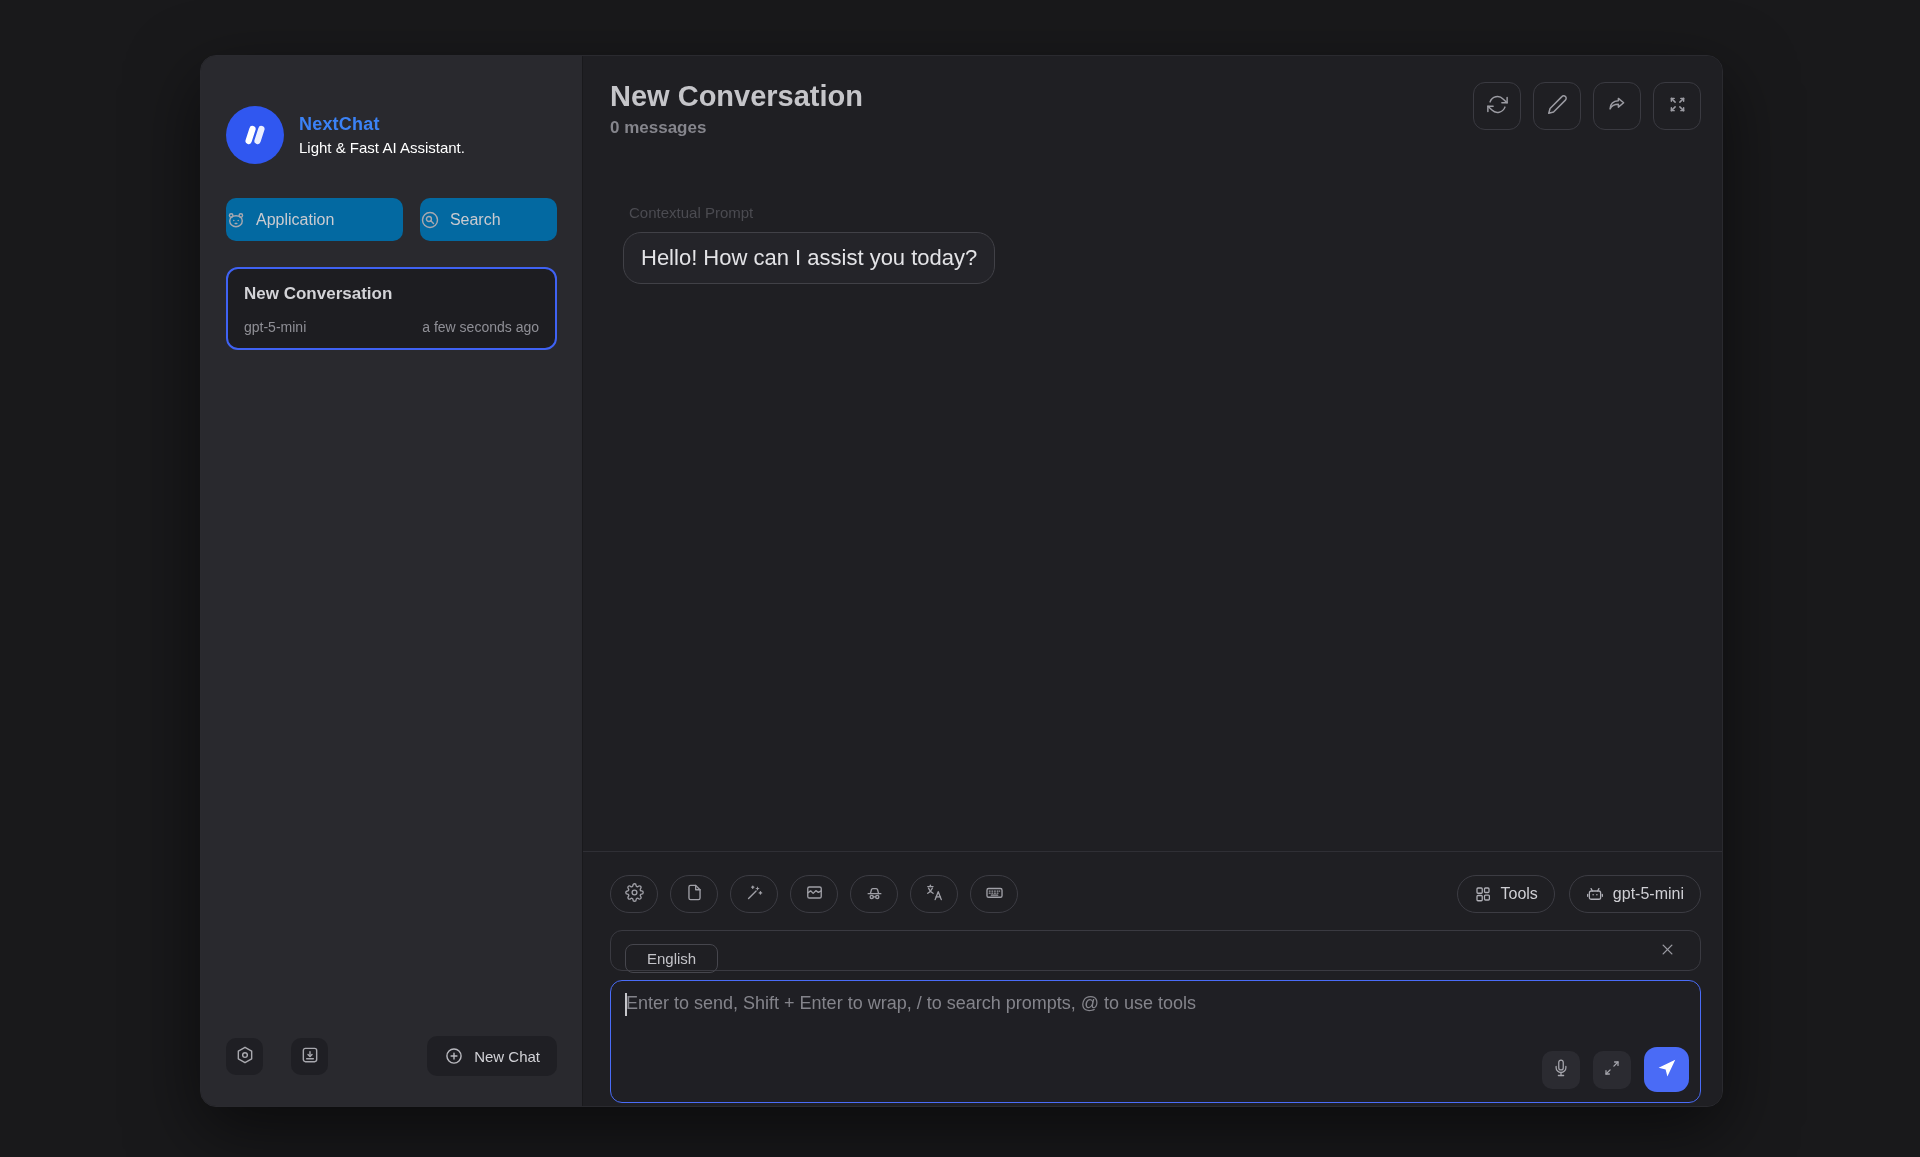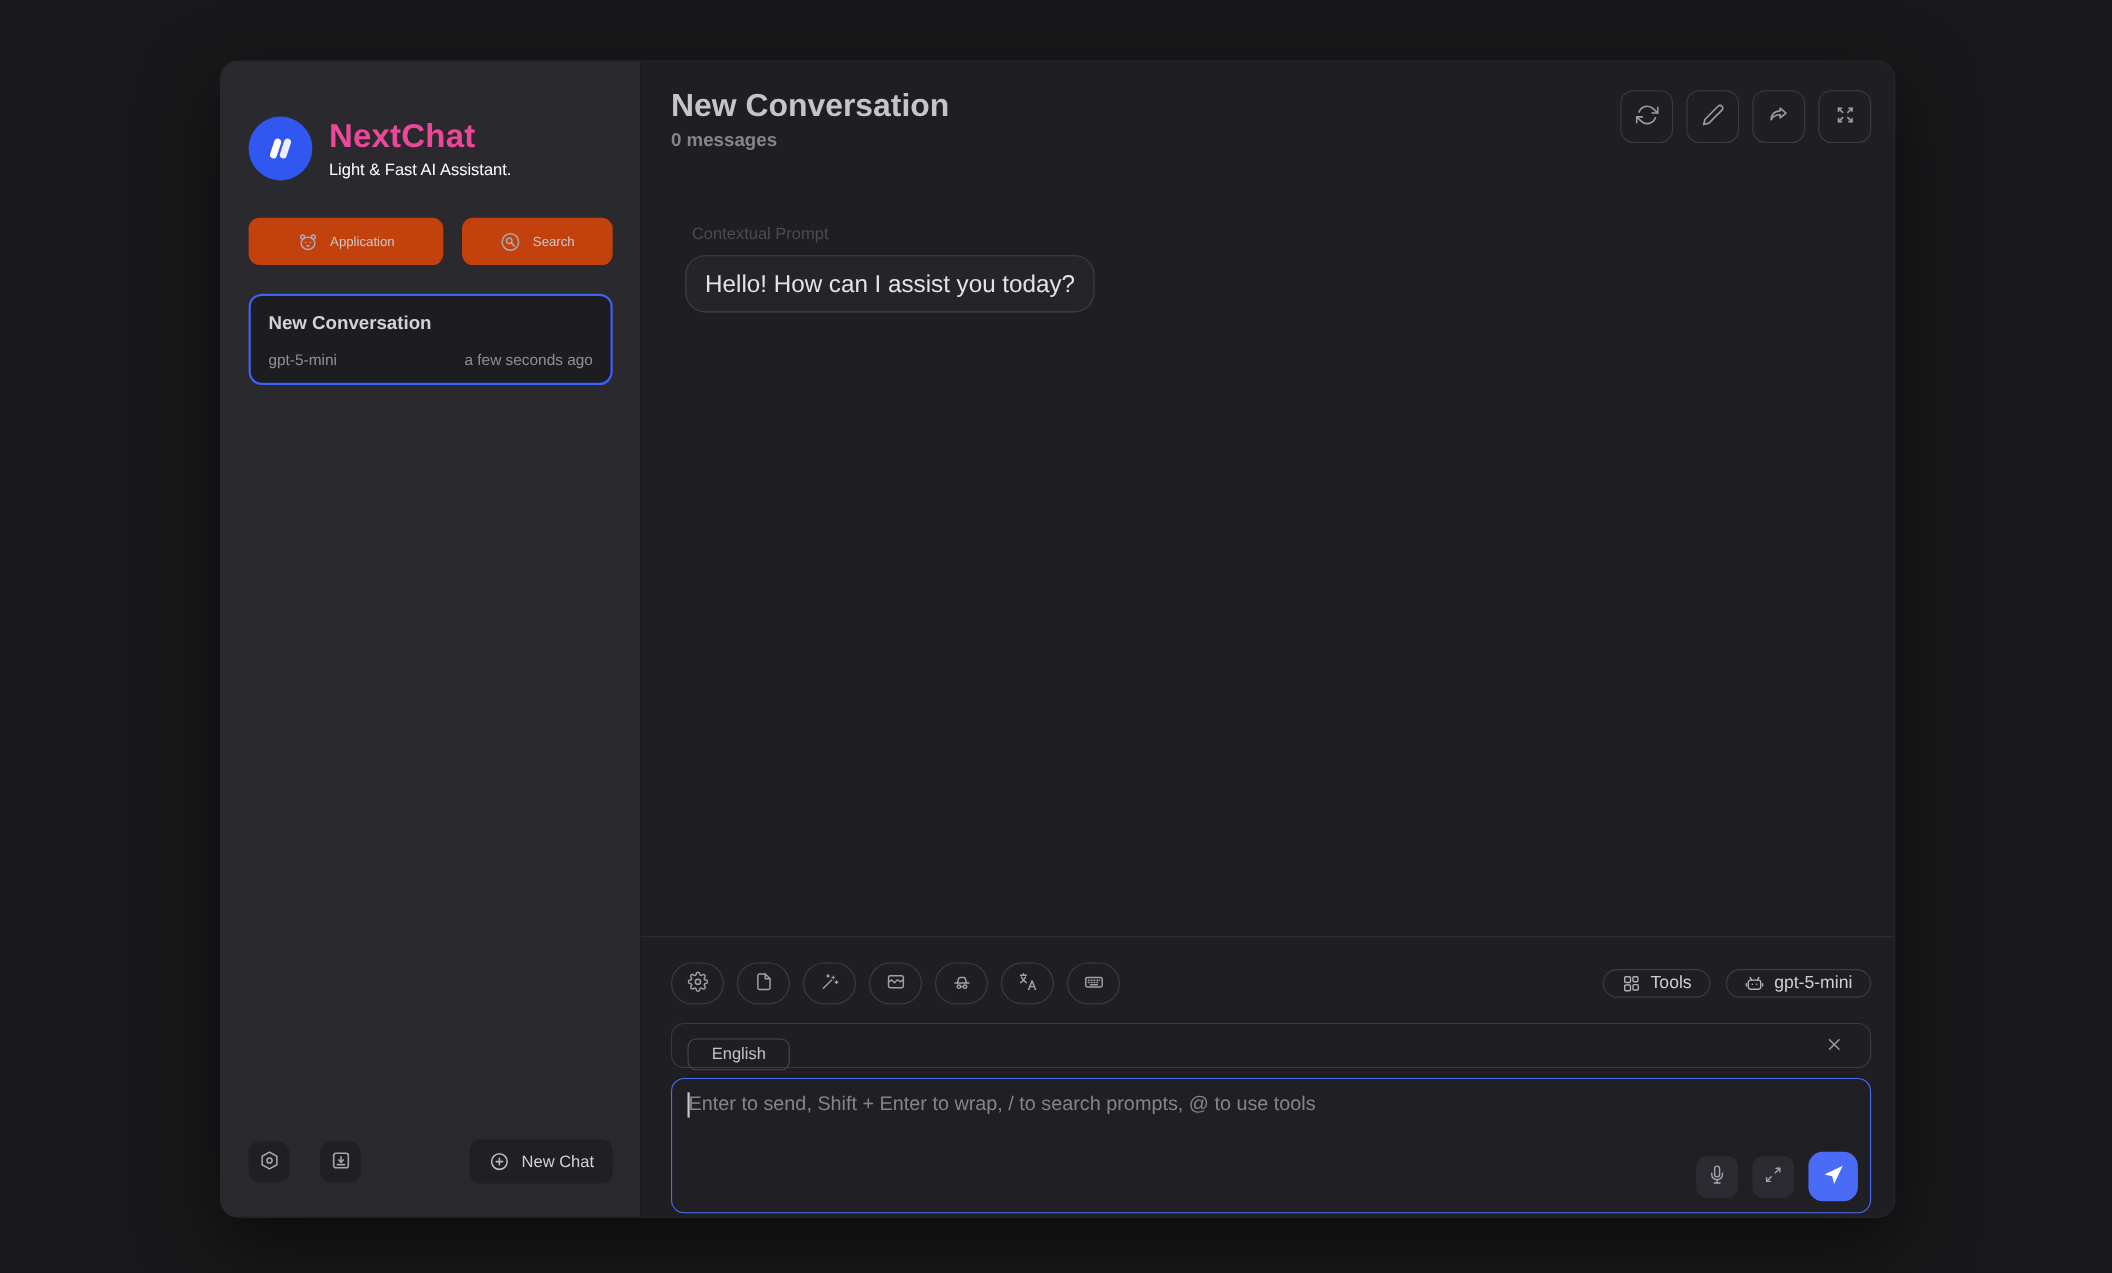--- a/index.html
+++ b/index.html
@@ -12,27 +12,27 @@
     border-radius:16px; overflow:hidden; display:flex;
     box-shadow:0 24px 70px rgba(0,0,0,.55); background:#1f1f23; border:1px solid #2a2a2f; }
 
   
   .sidebar { width:382px; background:#29292e; padding:50px 25px 30px; display:flex;
     flex-direction:column; flex-shrink:0; border-right:1px solid #19191c; }
 
   .logo-row { display:flex; align-items:center; gap:15px; }
   .logo-badge { width:58px; height:58px; border-radius:50%; background:#3057f0;
     display:flex; align-items:center; justify-content:center; flex-shrink:0; }
-  .app-name { font-size:30px; font-weight:700; color:#ec4899; letter-spacing:.2px; }
+  .app-name { font-size:18px; font-weight:700; color:#3b82f6; letter-spacing:.2px; }
   .tagline { font-size:15px; color:#ffffff; margin-top:4px; }
 
   .nav-row { margin-top:34px; display:flex; gap:17px; }
-  .nav-btn { height:43px; border:none; border-radius:10px; background:#c2410c;
-    color:#cbcbd0; font-size:12px; font-family:inherit; display:flex; align-items:center;
-    justify-content:center; gap:10px; cursor:pointer; }
+  .nav-btn { height:43px; border:none; border-radius:10px; background:#0369a1;
+    color:#cbcbd0; font-size:16px; font-family:inherit; display:flex; align-items:center;
+    gap:10px; cursor:pointer; }
   .nav-btn .nic { color:#a8a8af; display:flex; }
   .nav-btn.wide { flex:1.29; }
   .nav-btn.narrow { flex:1; }
 
   .chat-item { margin-top:26px; border:2px solid #3f62f3; border-radius:12px;
     background:#1d1d21; padding:15px 16px 13px; cursor:pointer; }
   .chat-title { font-size:17px; font-weight:700; color:#d3d3d7; }
   .chat-meta { margin-top:15px; display:flex; justify-content:space-between;
     font-size:14px; color:#8f8f96; }
 
@@ -63,21 +63,21 @@
     border-radius:18px; background:#242429; padding:12px 17px; font-size:22px; color:#e3e3e6; }
 
   
   .composer-panel { border-top:1px solid #2f2f35; padding:23px 21px 0 27px; height:255px; }
   .composer-toolbar { display:flex; justify-content:space-between; align-items:center; }
   .toolbar-left { display:flex; gap:12px; }
   .tool-pill { width:48px; height:38px; border:1px solid #3c3c43; border-radius:19px;
     background:transparent; color:#a0a0a7; display:flex; align-items:center;
     justify-content:center; cursor:pointer; }
   .toolbar-right { display:flex; gap:14px; }
-  .label-pill { height:26px; border:1px solid #3c3c43; border-radius:19px; background:transparent;
+  .label-pill { height:38px; border:1px solid #3c3c43; border-radius:19px; background:transparent;
     color:#cfcfd4; font-size:16px; font-family:inherit; padding:0 16px; display:flex;
     align-items:center; gap:9px; cursor:pointer; }
   .label-pill .nic { color:#b0b0b7; display:flex; }
 
   .hint-bar { margin-top:17px; height:41px; border:1px solid #3a3a41; border-radius:12px;
     display:flex; align-items:center; justify-content:space-between; padding:0 14px; }
   .lang-chip { height:29px; border:1px solid #46464d; border-radius:8px; background:transparent;
     color:#c3c3c8; font-size:15px; font-family:inherit; padding:0 21px; display:flex;
     align-items:center; cursor:pointer;margin-top:15px; }
   .hint-close { border:none; background:transparent; color:#9b9ba2; width:30px; height:30px;

